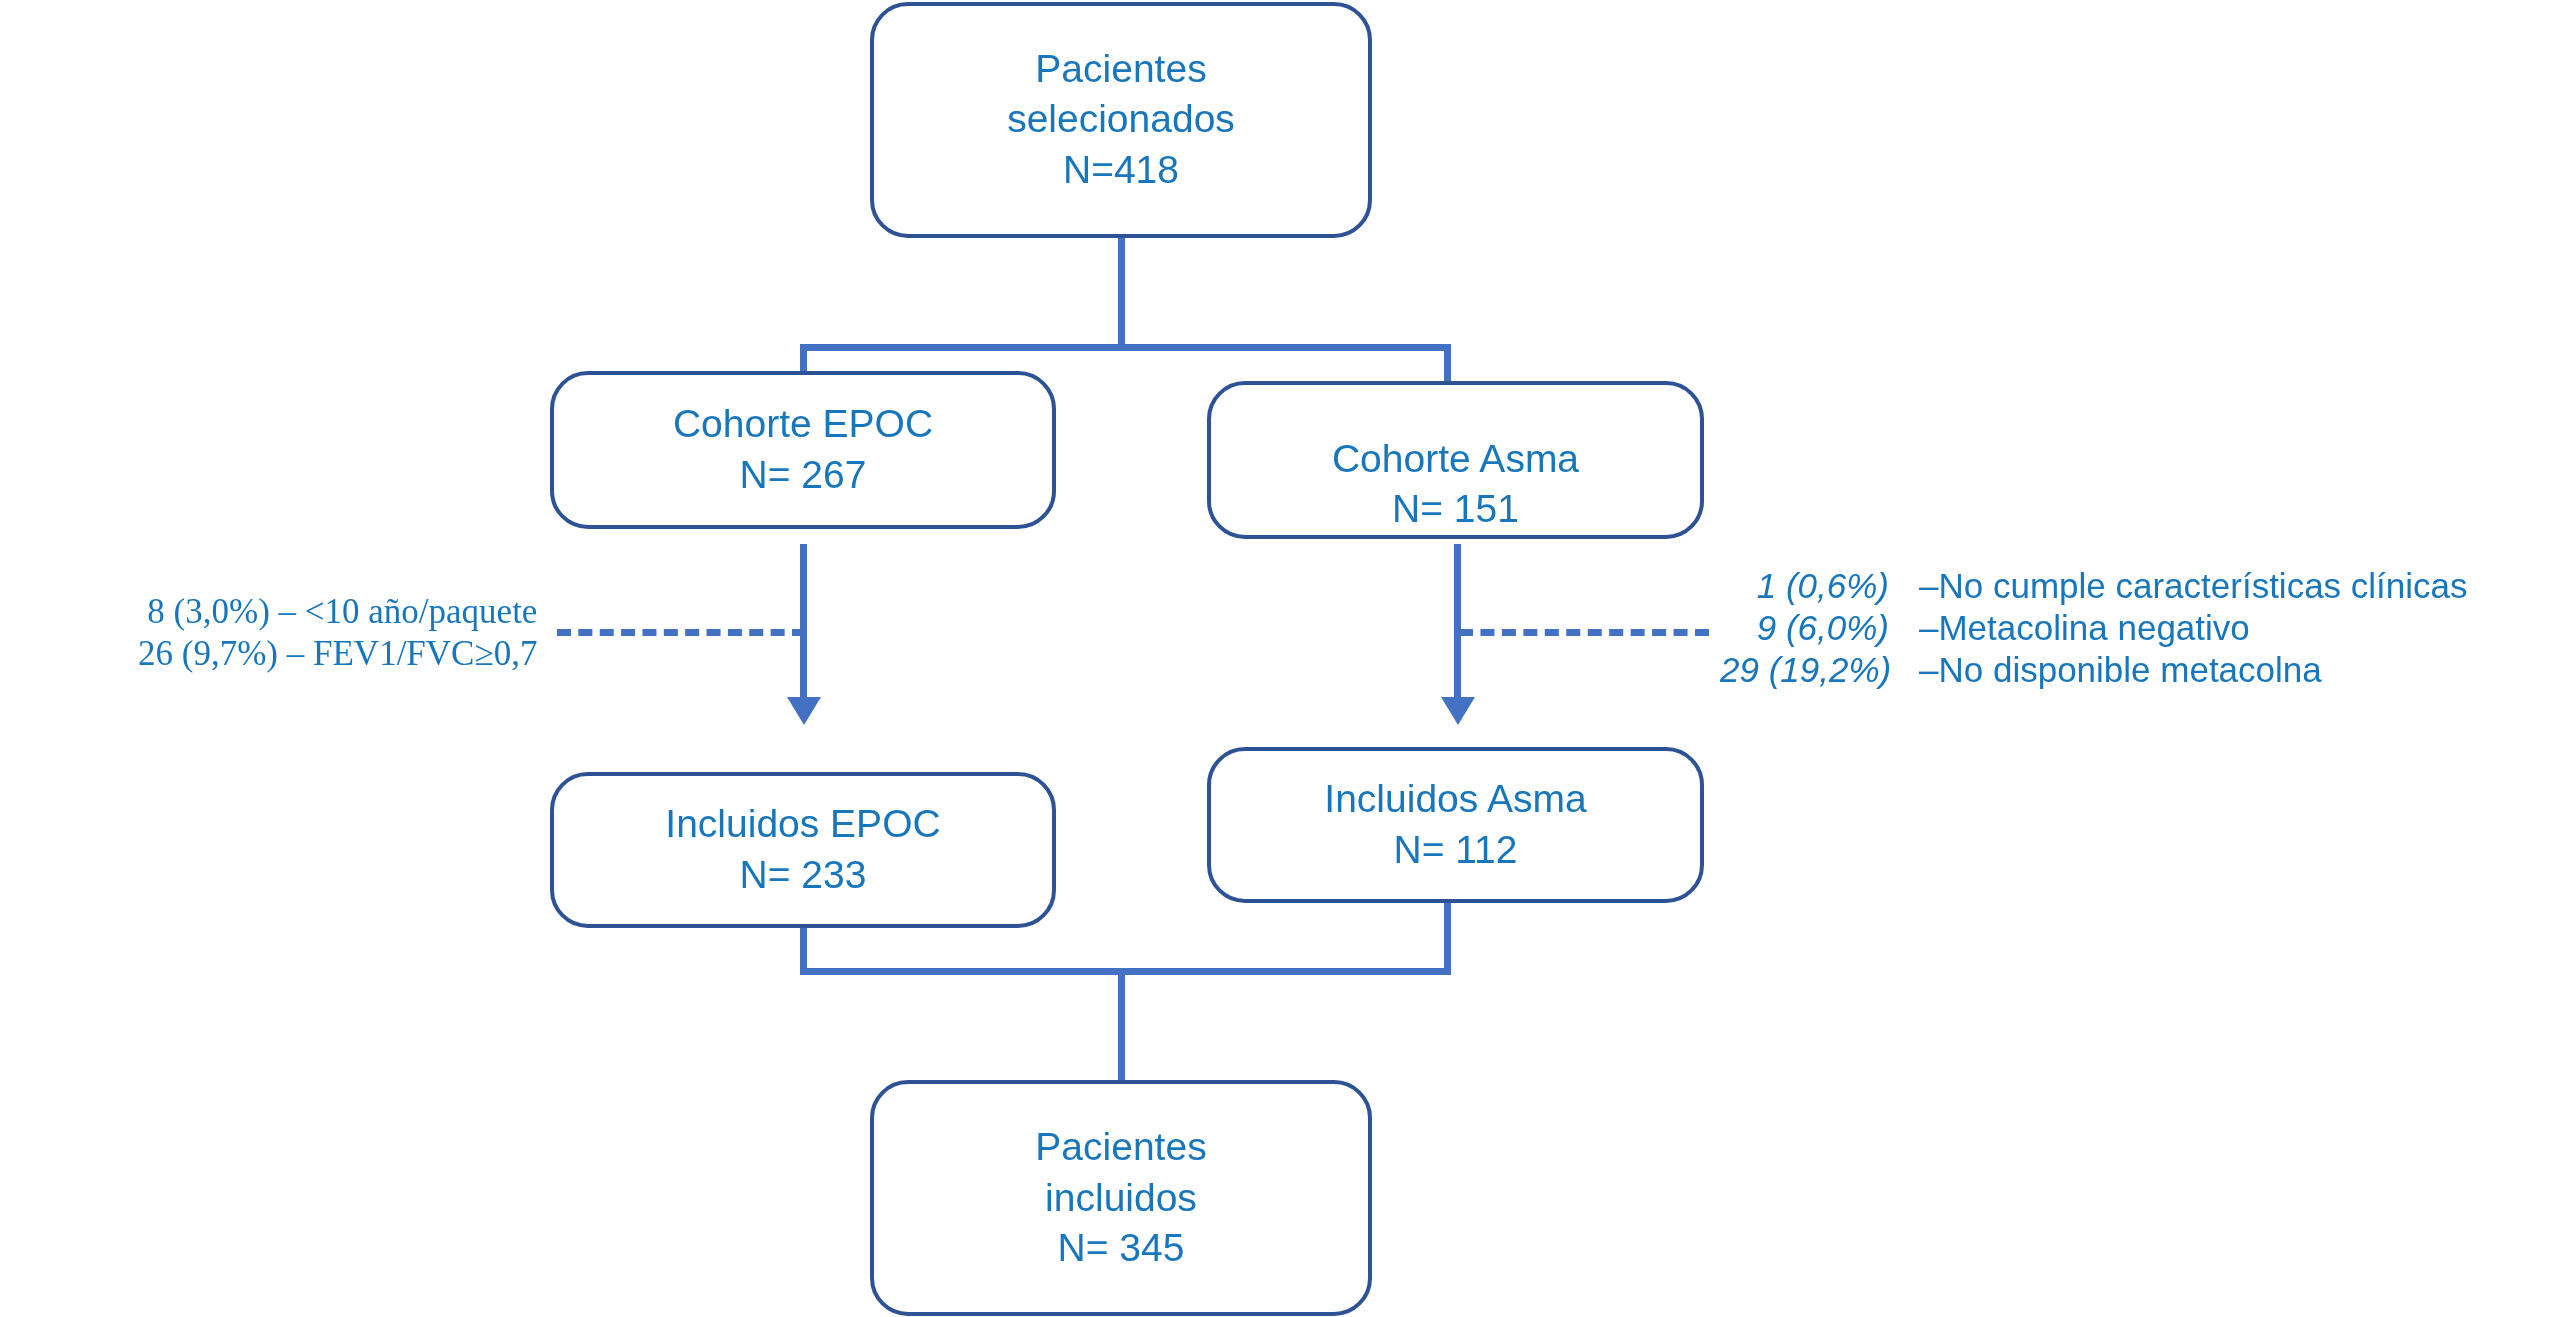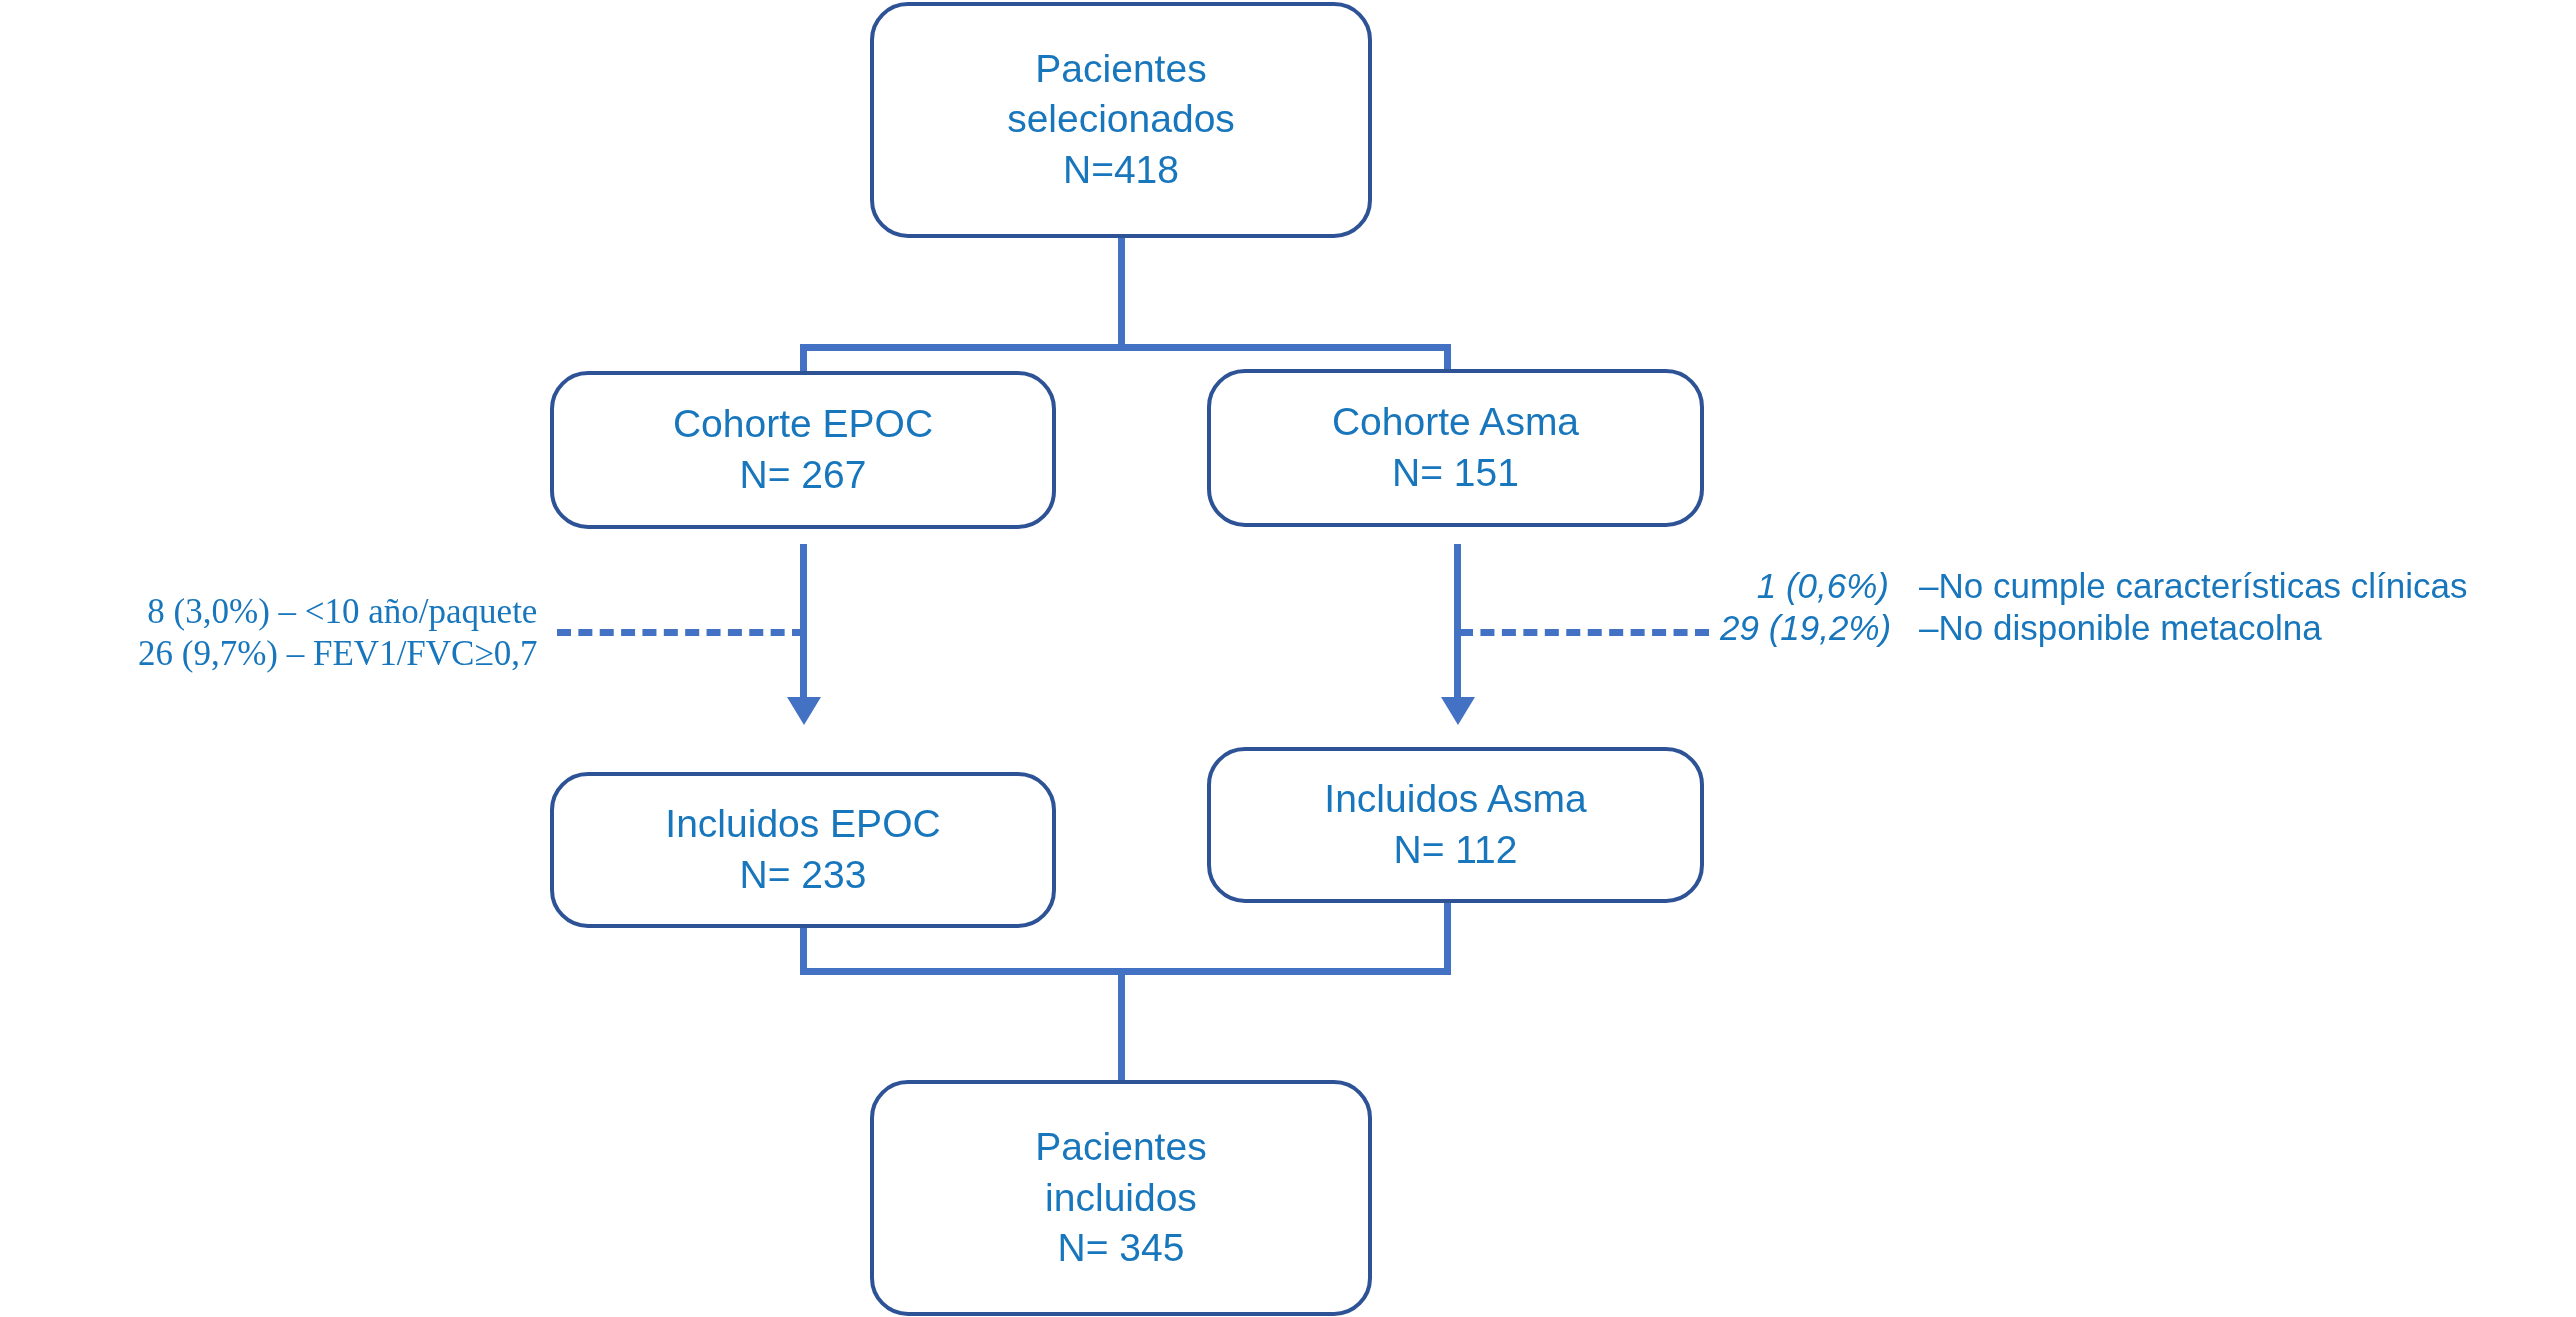--- a/index.html
+++ b/index.html
@@ -39,21 +39,21 @@
     line-height: 1.30;
     letter-spacing: 0px;
     text-align: center;
     white-space: pre-line;
     z-index: 3;
   }
   .node .line { display: block; }
 
   #node-selected      { left: 870px; top: 1.6px;    width: 502px; height: 236px; }
   #node-cohort-epoc   { left: 550px;  top: 371px;  width: 506px; height: 158px; }
-  #node-cohort-asma   { left: 1207px; top: 369px;  width: 497px; height: 158px; }
+  #node-cohort-asma   { left: 1207px; top: 381px;  width: 497px; height: 158px; justify-content: flex-end; }
   #node-included-epoc { left: 550px;  top: 760px;  width: 506px; height: 156px; margin-top: 12px; }
   #node-included-asma { left: 1207px; top: 718px;  width: 497px; height: 156px; margin-top: 29px; }
   #node-final         { left: 870px; top: 1080px; width: 502px; height: 236px; }
 
   
   .conn {
     position: absolute;
     background: #4372c4;
     z-index: 1;
   }
@@ -196,19 +196,23 @@
     <span class="row">8 (3,0%) – &lt;10 año/paquete</span>
     <span class="row">26 (9,7%) – FEV1/FVC≥0,7</span>
   </div>
 
   <div class="annot" id="annot-right">
     <div class="row">
       <span class="count">1 (0,6%)</span>
       <span class="reason">–No cumple características clínicas</span>
     </div>
     <div class="row">
+      <span class="count">9 (6,0%)</span>
+      <span class="reason">–Metacolina negativo</span>
+    </div>
+    <div class="row">
       <span class="count">29 (19,2%)</span>
       <span class="reason">–No disponible metacolna</span>
     </div>
   </div>
 
 </div>
 
 
 </body></html>

